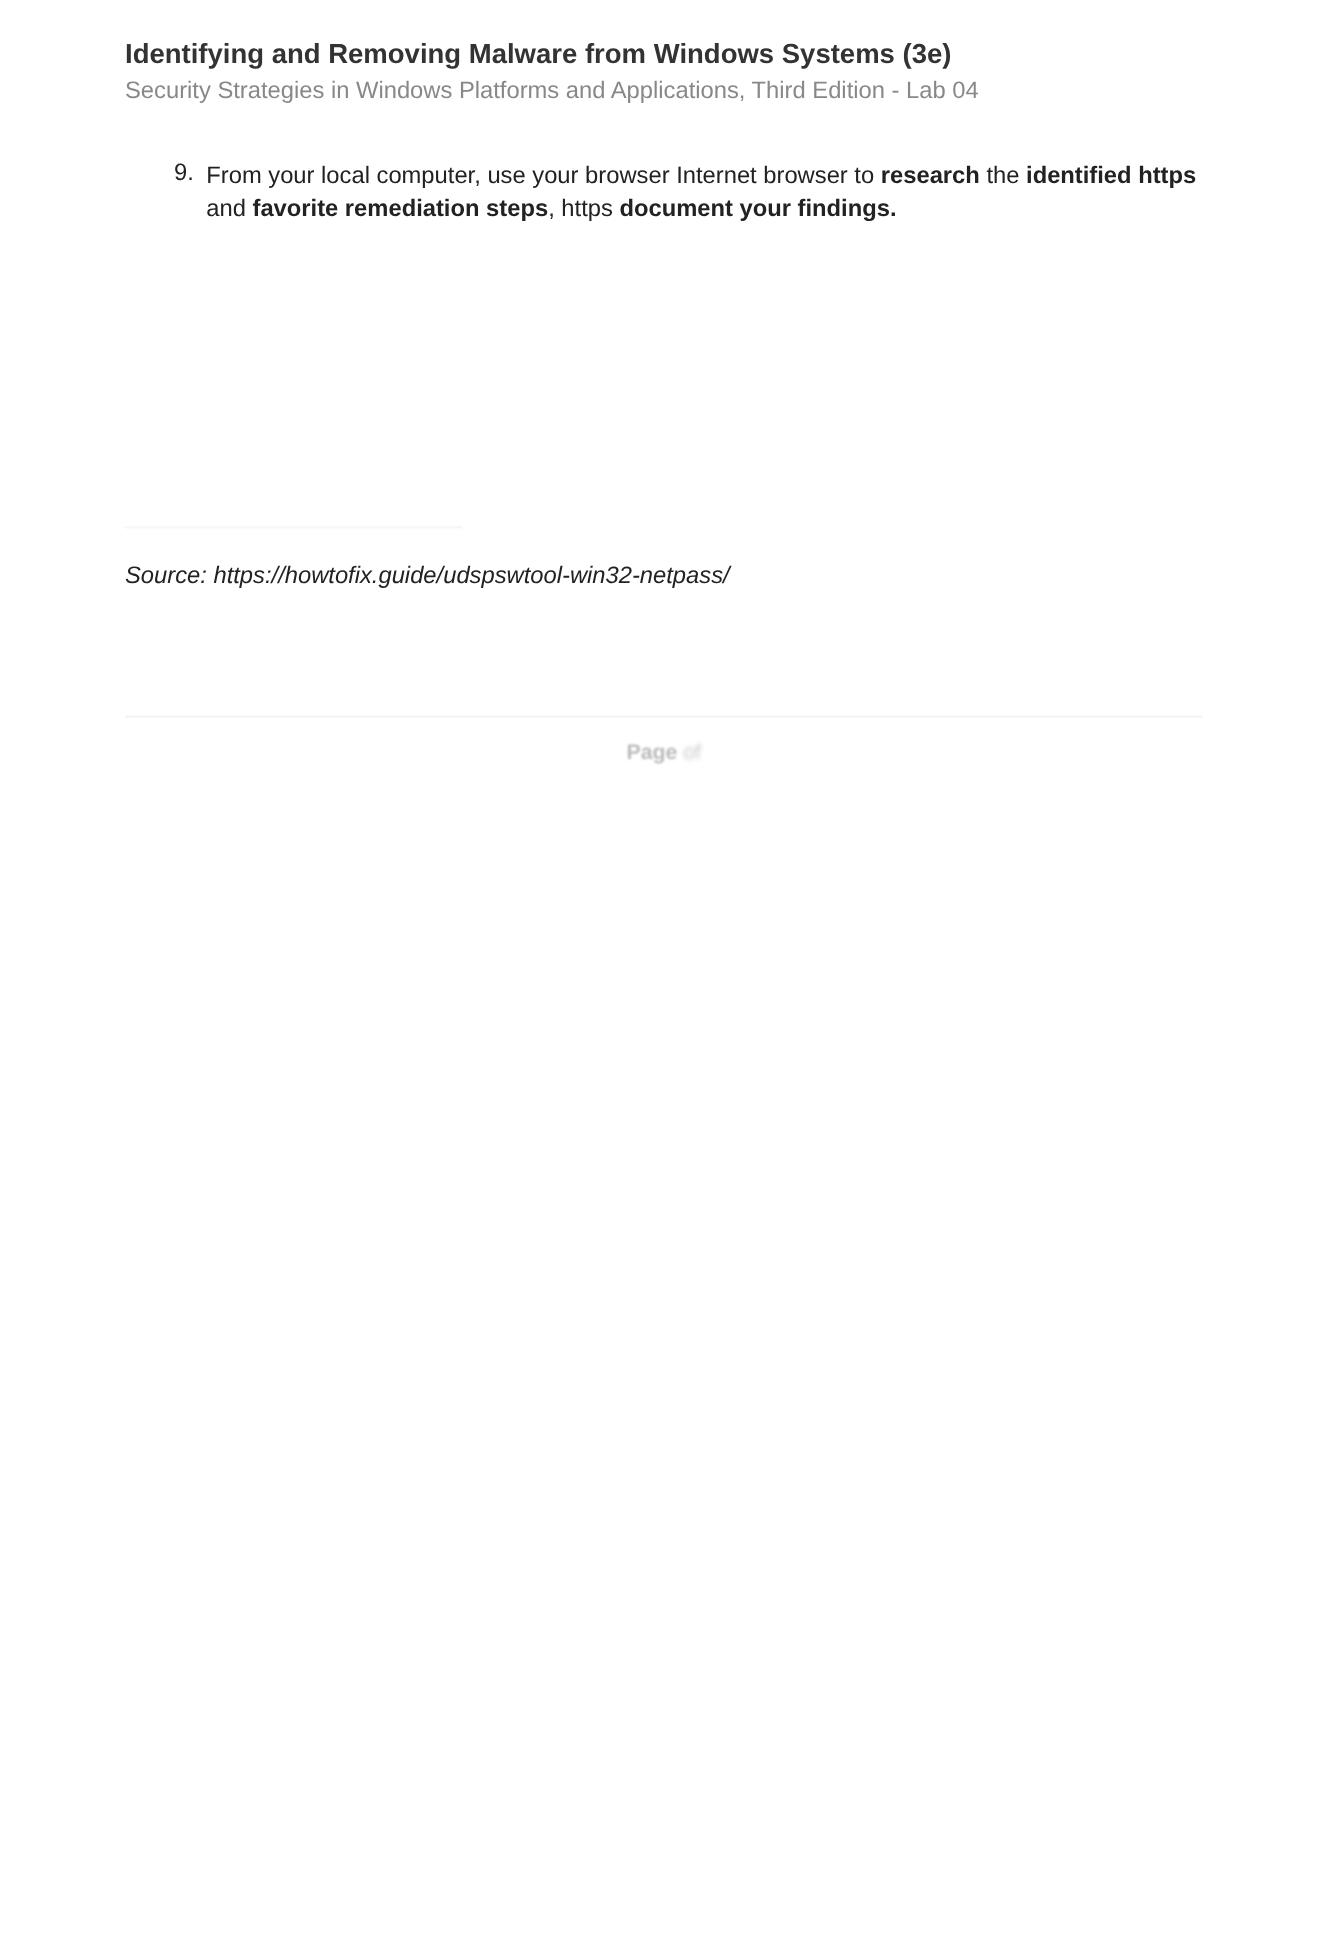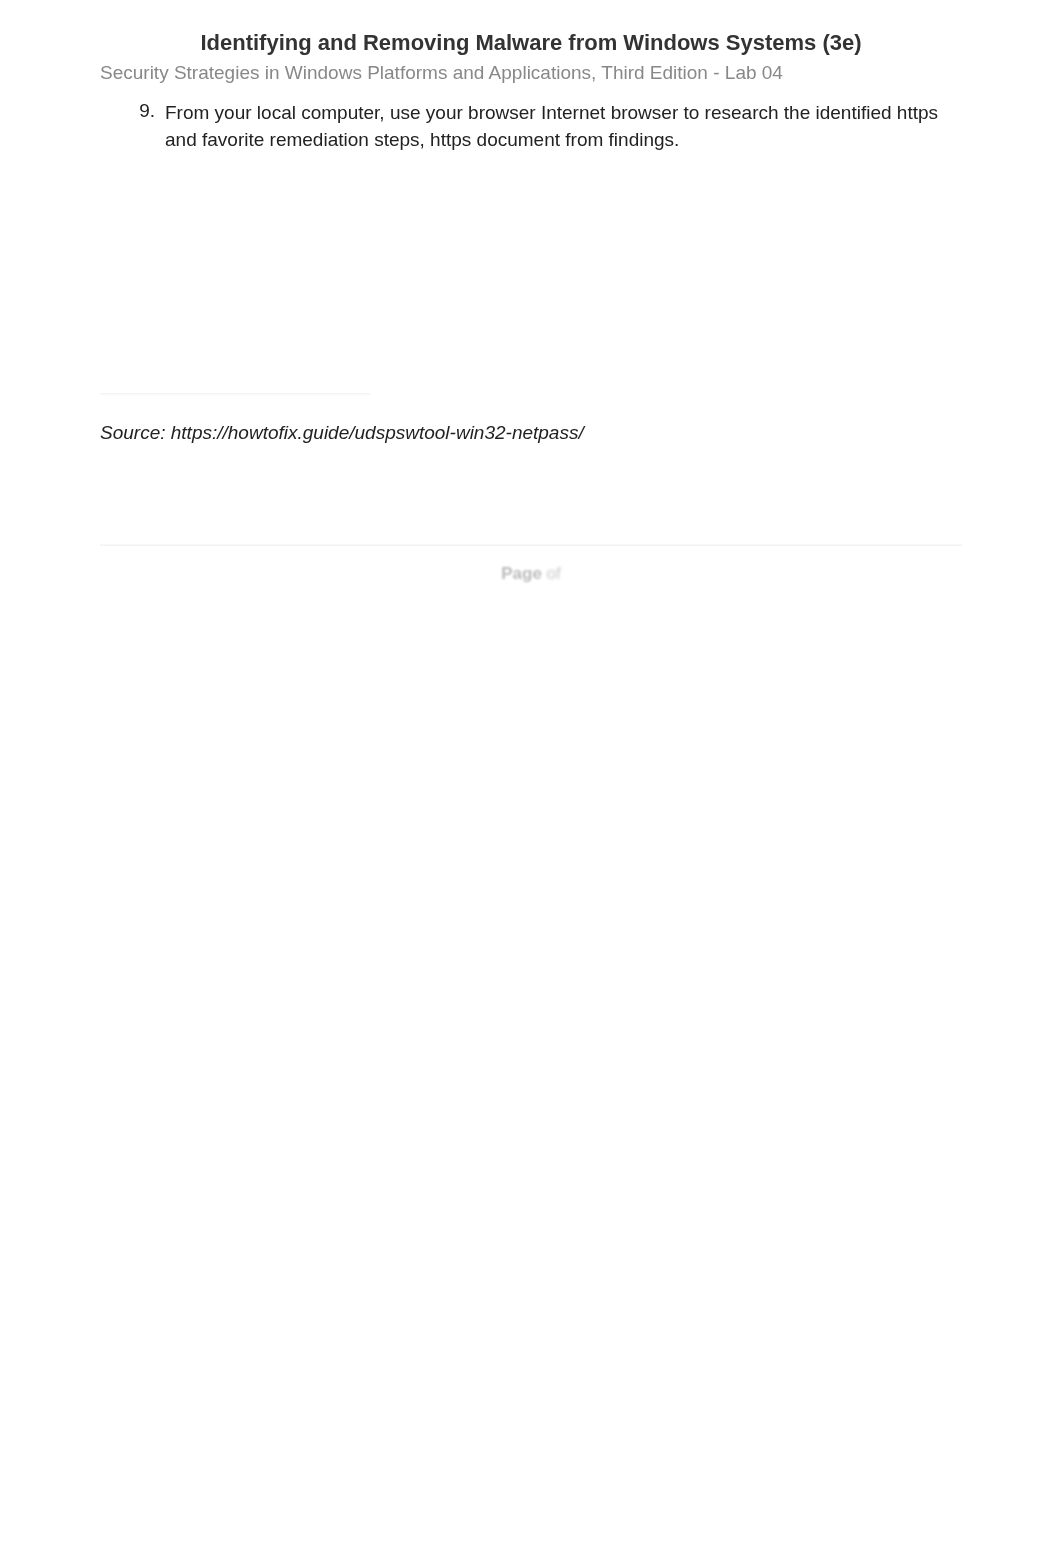--- a/index.html
+++ b/index.html
@@ -18,28 +18,27 @@
     
     .page-container {
       padding: 30px 100px 0 100px;
     }
     
     .page-title {
       font-size: 22px;
       font-weight: bold;
       color: #333333;
       margin-bottom: 6px;
-      text-align: center;
     }
     
     .page-subtitle {
       font-size: 19px;
       color: #888888;
       font-weight: normal;
-      margin-bottom: 16px;
+      margin-bottom: 44px;
     }
     
     .list-item {
       display: flex;
       margin-left: 30px;
     }
     
     .list-number {
       font-size: 19px;
       color: #222222;
@@ -50,21 +49,21 @@
     }
     
     .list-content {
       font-size: 19px;
       color: #222222;
       line-height: 1.4;
       flex: 1;
     }
     
     .bold {
-      font-weight: normal;
+      font-weight: bold;
       margin-top: 40px;
     }
     
     .source-section {
       margin-top: 230px;
       padding-top: 10px;
       font-style: italic;
     }
     
     .source-divider {
@@ -109,21 +108,21 @@
 
 <div class="page-container">
 
   <h1 class="page-title">Identifying and Removing Malware from Windows Systems (3e)</h1>
 
   <h2 class="page-subtitle">Security Strategies in Windows Platforms and Applications, Third Edition - Lab 04</h2>
 
   <div class="list-item">
     <div class="list-number">9.</div>
     <div class="list-content">
-      <span>From your local computer, use your browser Internet browser to </span><span class="bold">research</span><span> the </span><span class="bold">identified https</span><span> and </span><span class="bold">favorite remediation steps</span><span>, https </span><span class="bold">document from findings.</span>
+      <span>From your local computer, use your browser Internet browser to </span><span class="bold">research</span><span> the </span><span class="bold">identified https</span><span> and </span><span class="bold">favorite remediation steps</span><span>, https </span><span class="bold">document your findings.</span>
     </div>
   </div>
 
   <div class="source-section">
     <div class="source-divider"></div>
     <div class="source-text">Source: https://howtofix.guide/udspswtool-win32-netpass/</div>
   </div>
 
   <div class="footer-divider"></div>
 

